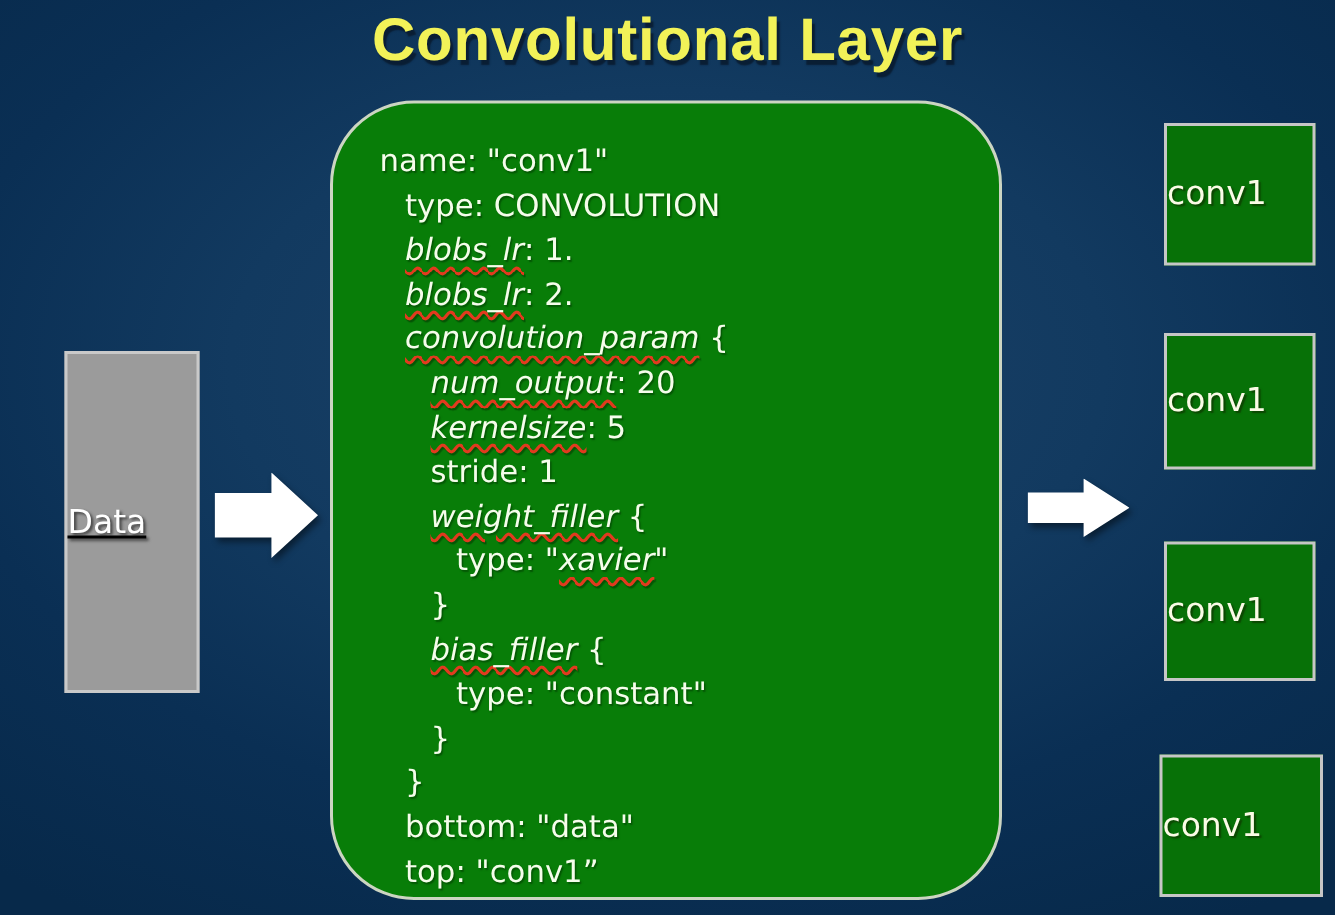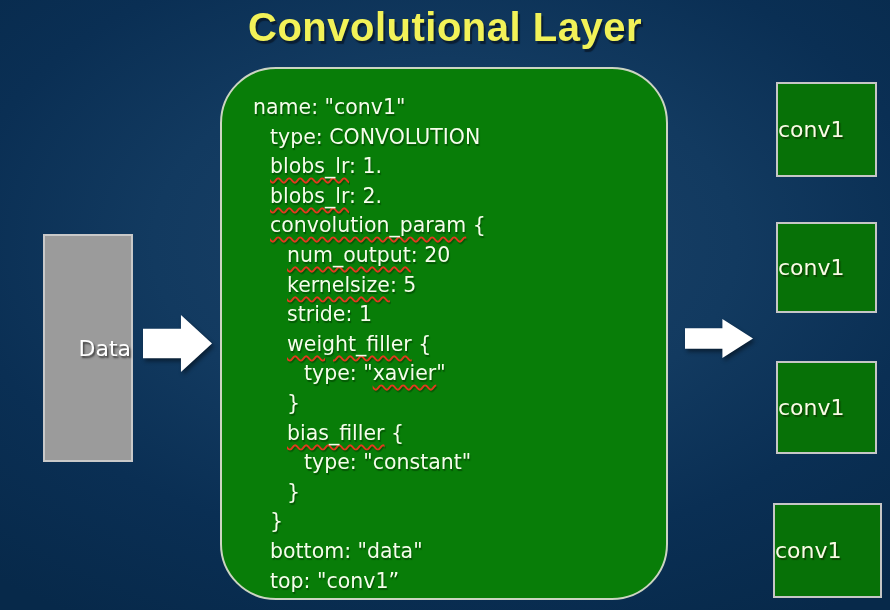--- a/index.html
+++ b/index.html
@@ -14,21 +14,21 @@
     position:absolute; top:5px; left:0; width:100%; text-align:center;
     font-family:"Liberation Sans","DejaVu Sans",sans-serif; font-weight:bold;
     font-size:40px; letter-spacing:0.5px;
     color:var(--title-color,#f2f258);
     text-shadow:2px 3px 1px rgba(9,28,50,0.95);
   }
   .data-box {
     position:absolute; left:43px; top:234px; width:90px; height:228px;
     box-sizing:border-box; background:var(--data-box,#9b9b9b);
     border:2px solid #c9c9c9;
-    display:flex; align-items:center; justify-content:flex-end;
+    display:flex; align-items:center; justify-content:flex-start;text-decoration:underline;
   }
   .data-label {
     color:#ffffff; font-size:22px;
     text-shadow:1.5px 1.5px 2px rgba(45,45,45,0.85);
   }
   .arrow-wrap { position:absolute; filter:drop-shadow(2px 3px 2px rgba(0,0,0,0.45)); }
   .arrow-wrap.arrow1 { left:143px; top:315px; width:69px; height:57px; }
   .arrow-wrap.arrow2 { left:685px; top:319px; width:68px; height:39px; }
   .block-arrow {
     width:100%; height:100%; background:var(--arrow,#ffffff);
@@ -42,21 +42,21 @@
   .code {
     position:absolute; left:31px; top:24px;
     font-size:20.5px; line-height:29.6px; white-space:pre;
     color:var(--code-text,#f5fdeb);
     text-shadow:1px 1.5px 1px rgba(0,45,0,0.5);
   }
   .code-line { min-height:29.6px; }
   .squiggle {
     text-decoration:underline; text-decoration-style:wavy;
     text-decoration-color:var(--squiggle,#e23a1e);
-    text-decoration-thickness:1.5px; text-underline-offset:4px;
+    text-decoration-thickness:1.5px; text-underline-offset:4px;font-style:italic;
   }
   .conv-box {
     position:absolute; box-sizing:border-box;
     background:var(--conv-box,#077107); border:2px solid #c6c6c6;
     display:flex; align-items:center; 
   }
   .conv-label {
     color:#fbfbe6; font-size:22px;
     text-shadow:1.5px 1.5px 1px rgba(15,55,0,0.75);
   }

